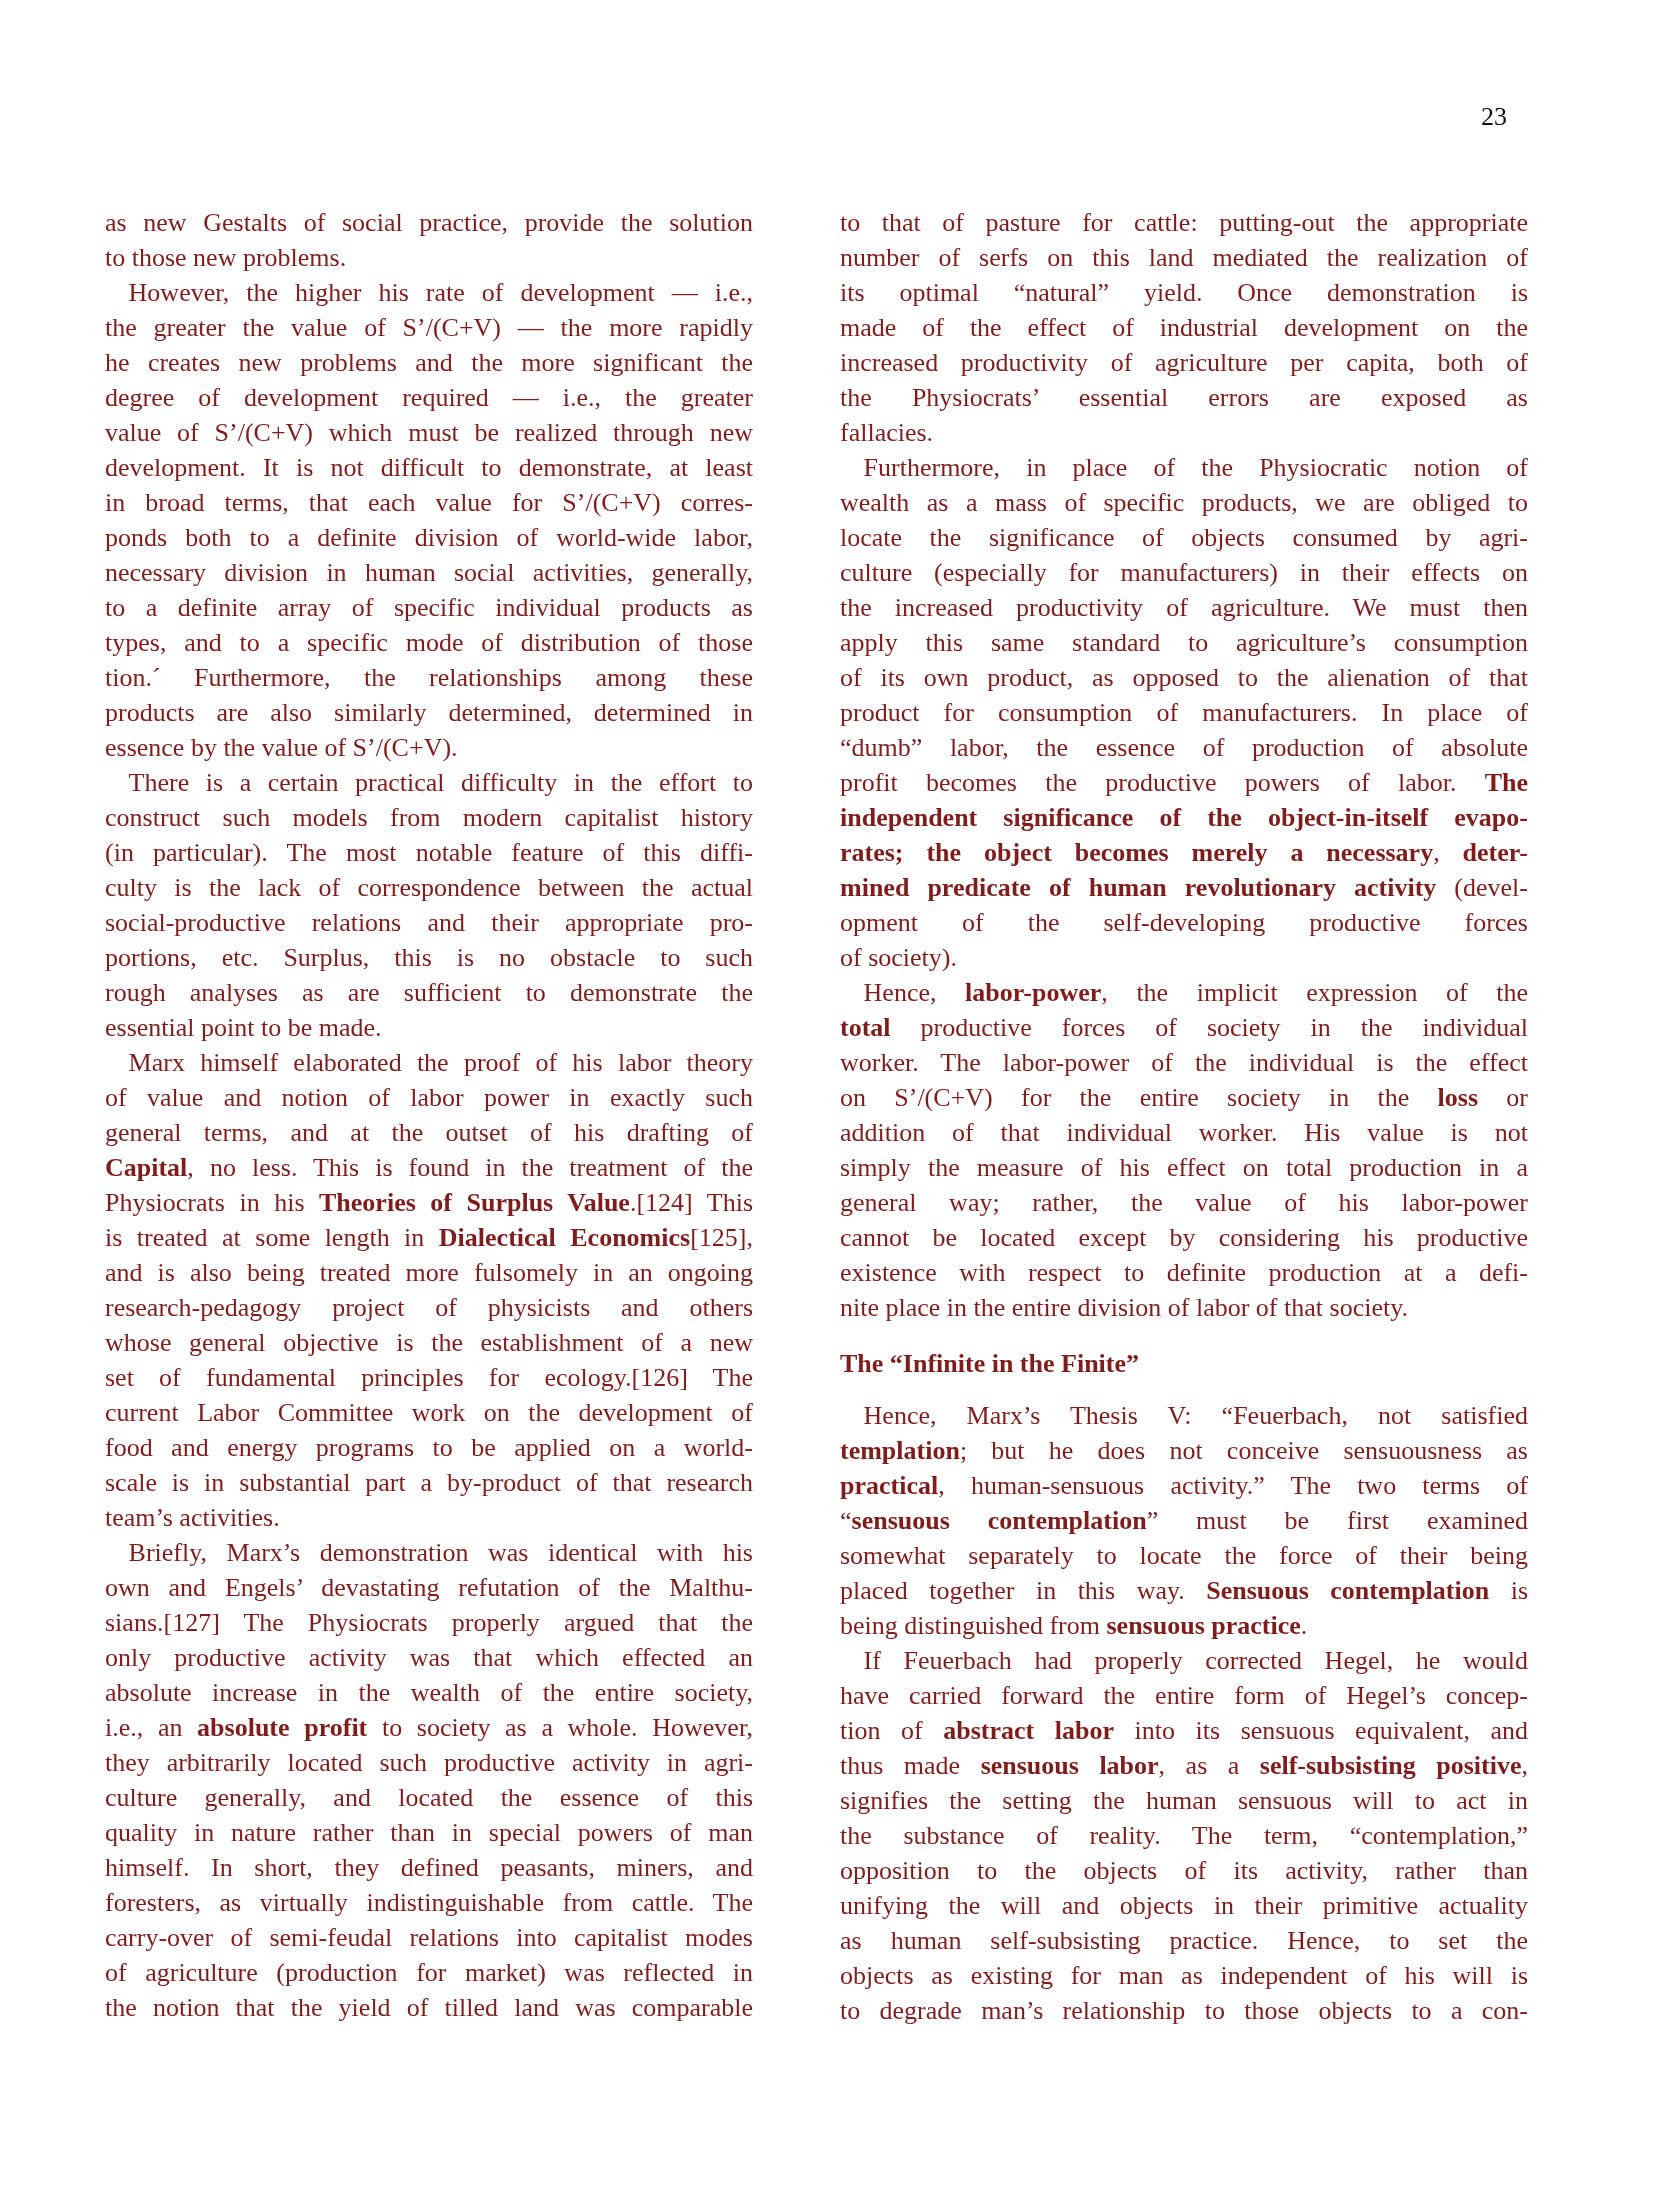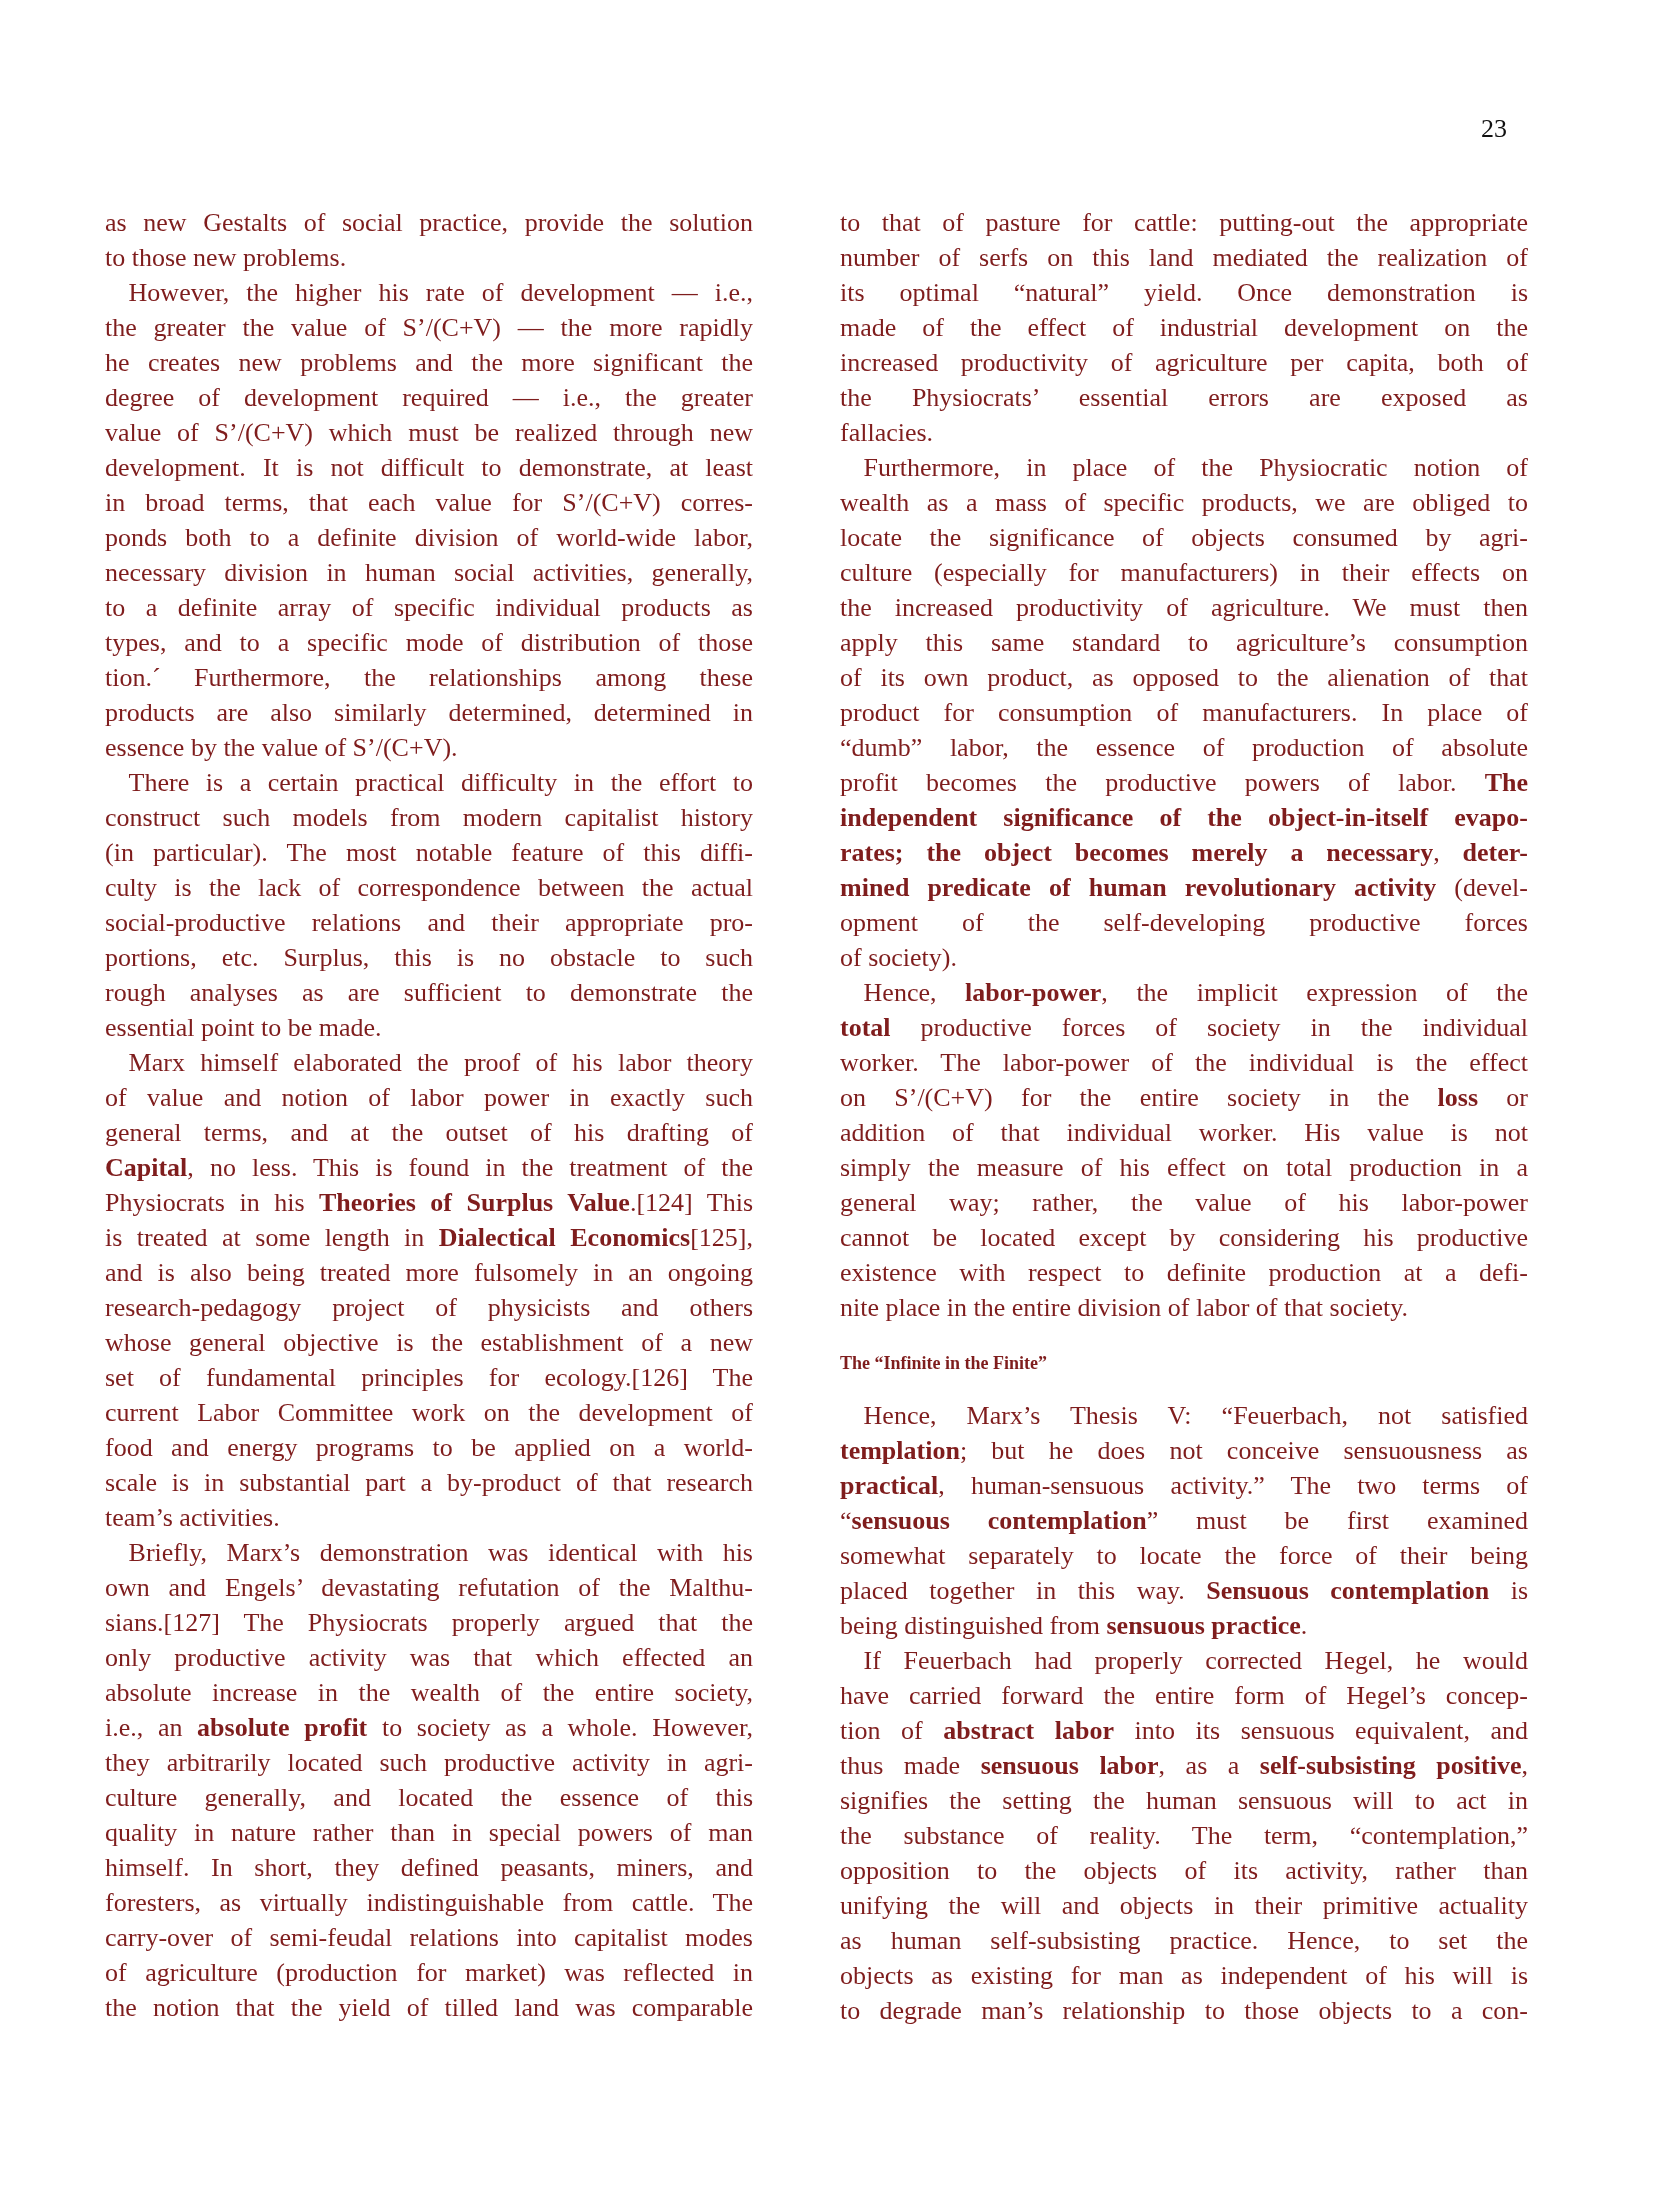--- a/index.html
+++ b/index.html
@@ -1,37 +1,37 @@
 <!DOCTYPE html>
 <html style="font-size:11px"><head>
 <meta charset="utf-8">
 <style>
   html, body { margin: 0; padding: 0; background: #ffffff; }
   body { width: 1660px; height: 2205px; position: relative; overflow: hidden; color: #111; }
   .page-number {
-    position: absolute; left: 1481px; top: 114px;
+    position: absolute; left: 1481px; top: 102px;
     font-family: "Liberation Serif", "DejaVu Serif", serif; font-size: 26px; color: #111;
   }
   .column {
     position: absolute; top: 205px;
     font-family: "Liberation Serif", "DejaVu Serif", serif;
     font-size: 26px; line-height: 35px; color: #7f1d1d;
   }
   .col-left { left: 105px; width: 648px; }
   .col-right { left: 840px; width: 688px; }
   .para { margin: 0; }
   .line {
     display: block; white-space: nowrap; text-align: justify; text-align-last: justify;
     height: 35px; overflow: visible;
   }
   .line.last { text-align-last: left; }
   .line.indent { padding-left: 23.6px; }
   .run.bold { font-weight: bold; }
   .heading {
-    font-weight: bold; margin-top: 21px; margin-bottom: 16.6px; font-size: 18px;
+    font-weight: bold; margin-top: 21px; margin-bottom: 16.6px; font-size: 26px;
   }
   .heading .line { text-align-last: left; }
 </style>
 </head>
 <body>
 
 <div class="page-number">23</div>
 
 <div class="column col-left" id="col-left">
     <div class="para">

